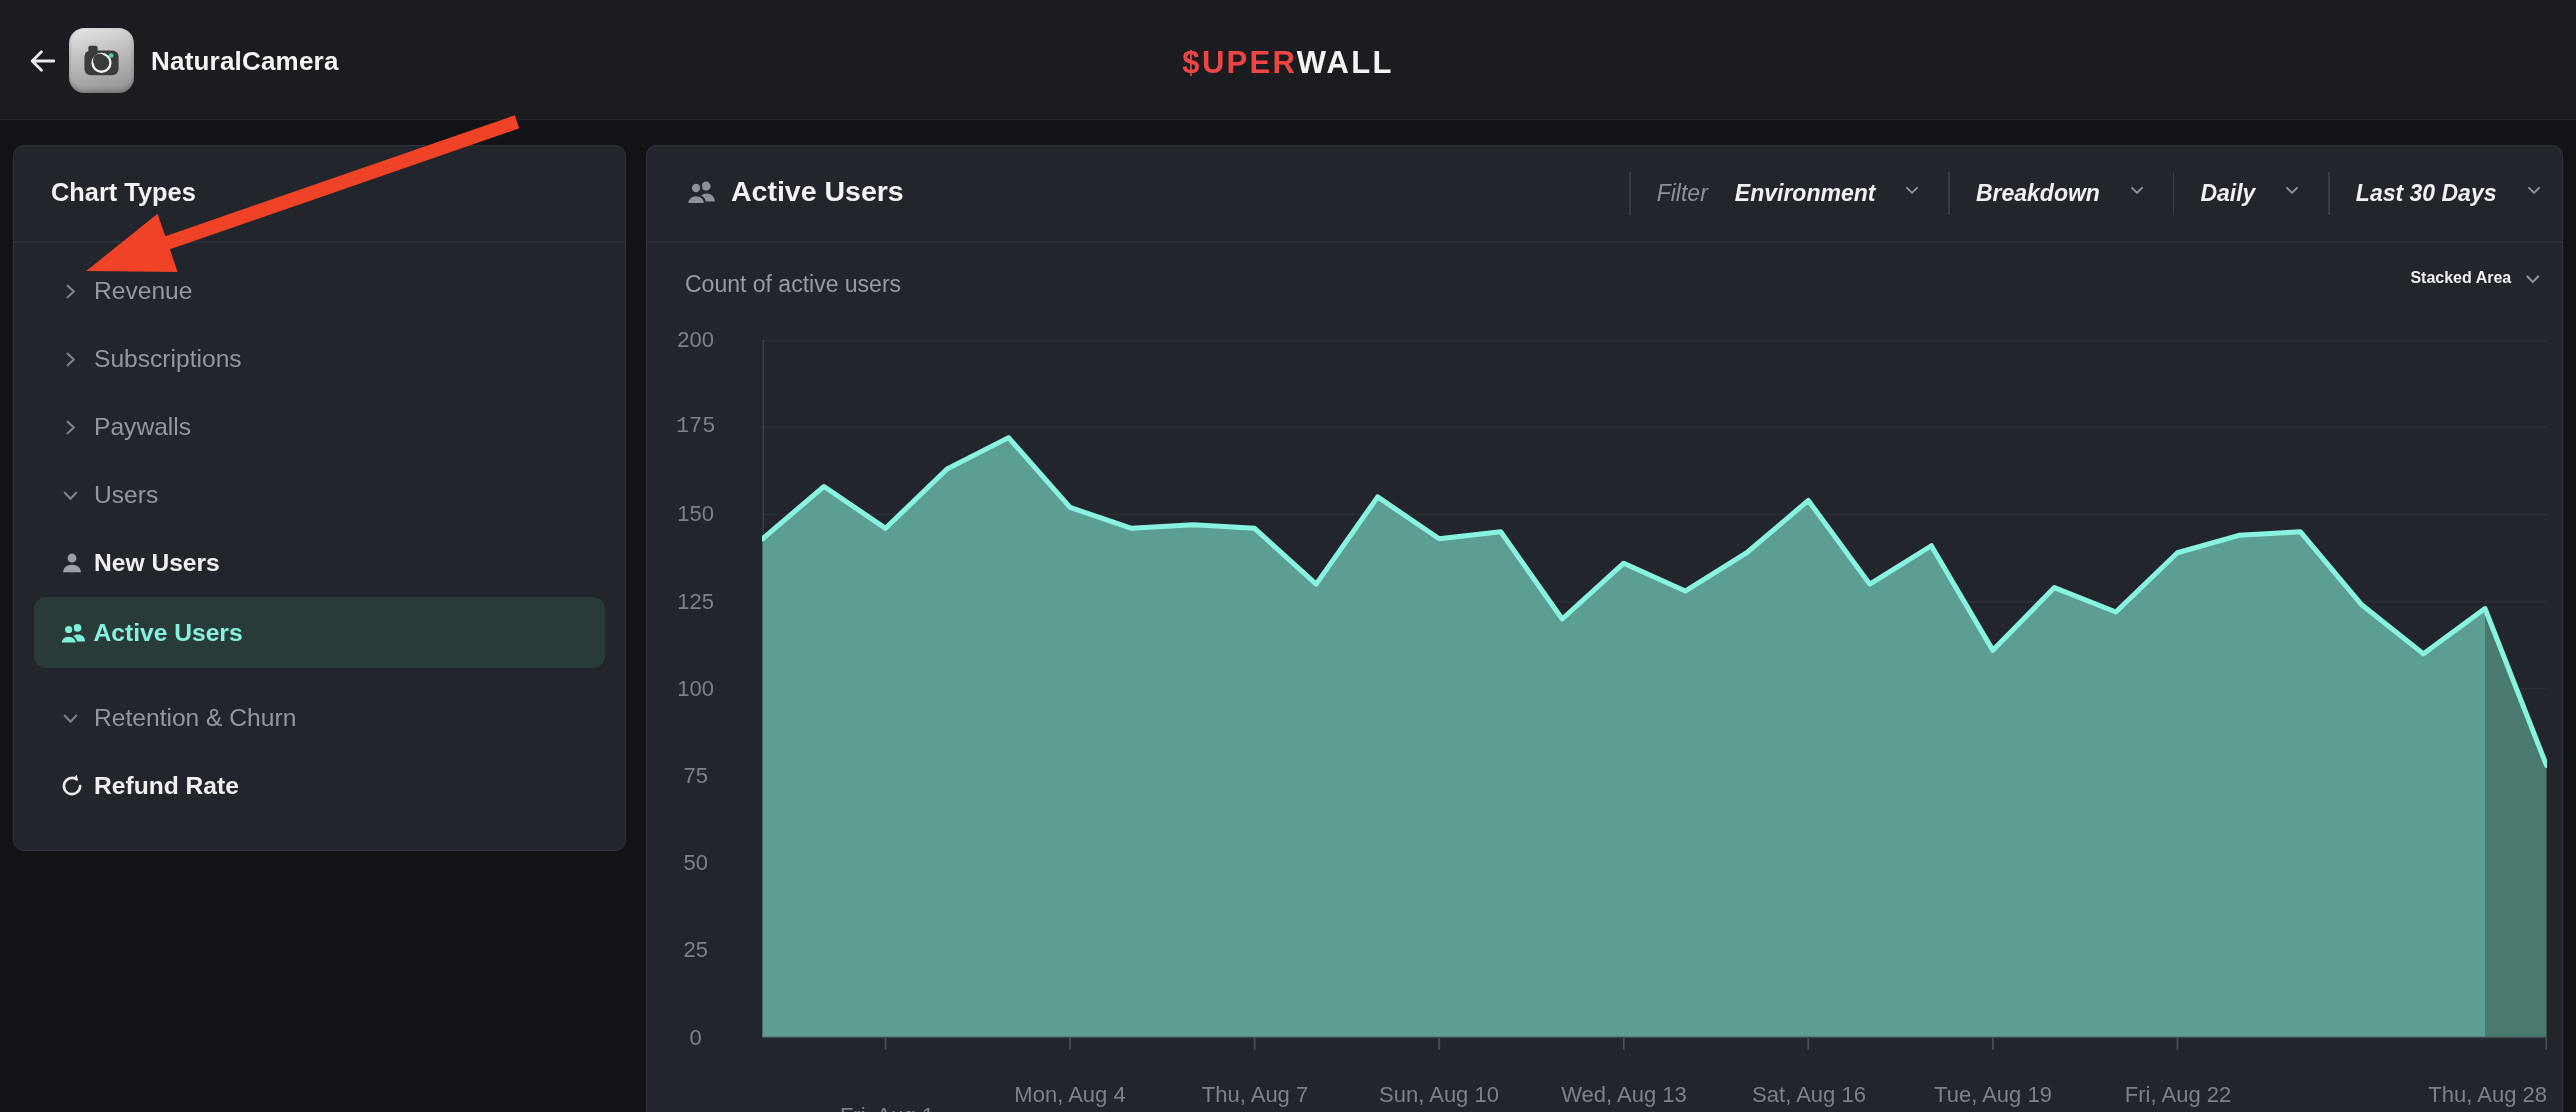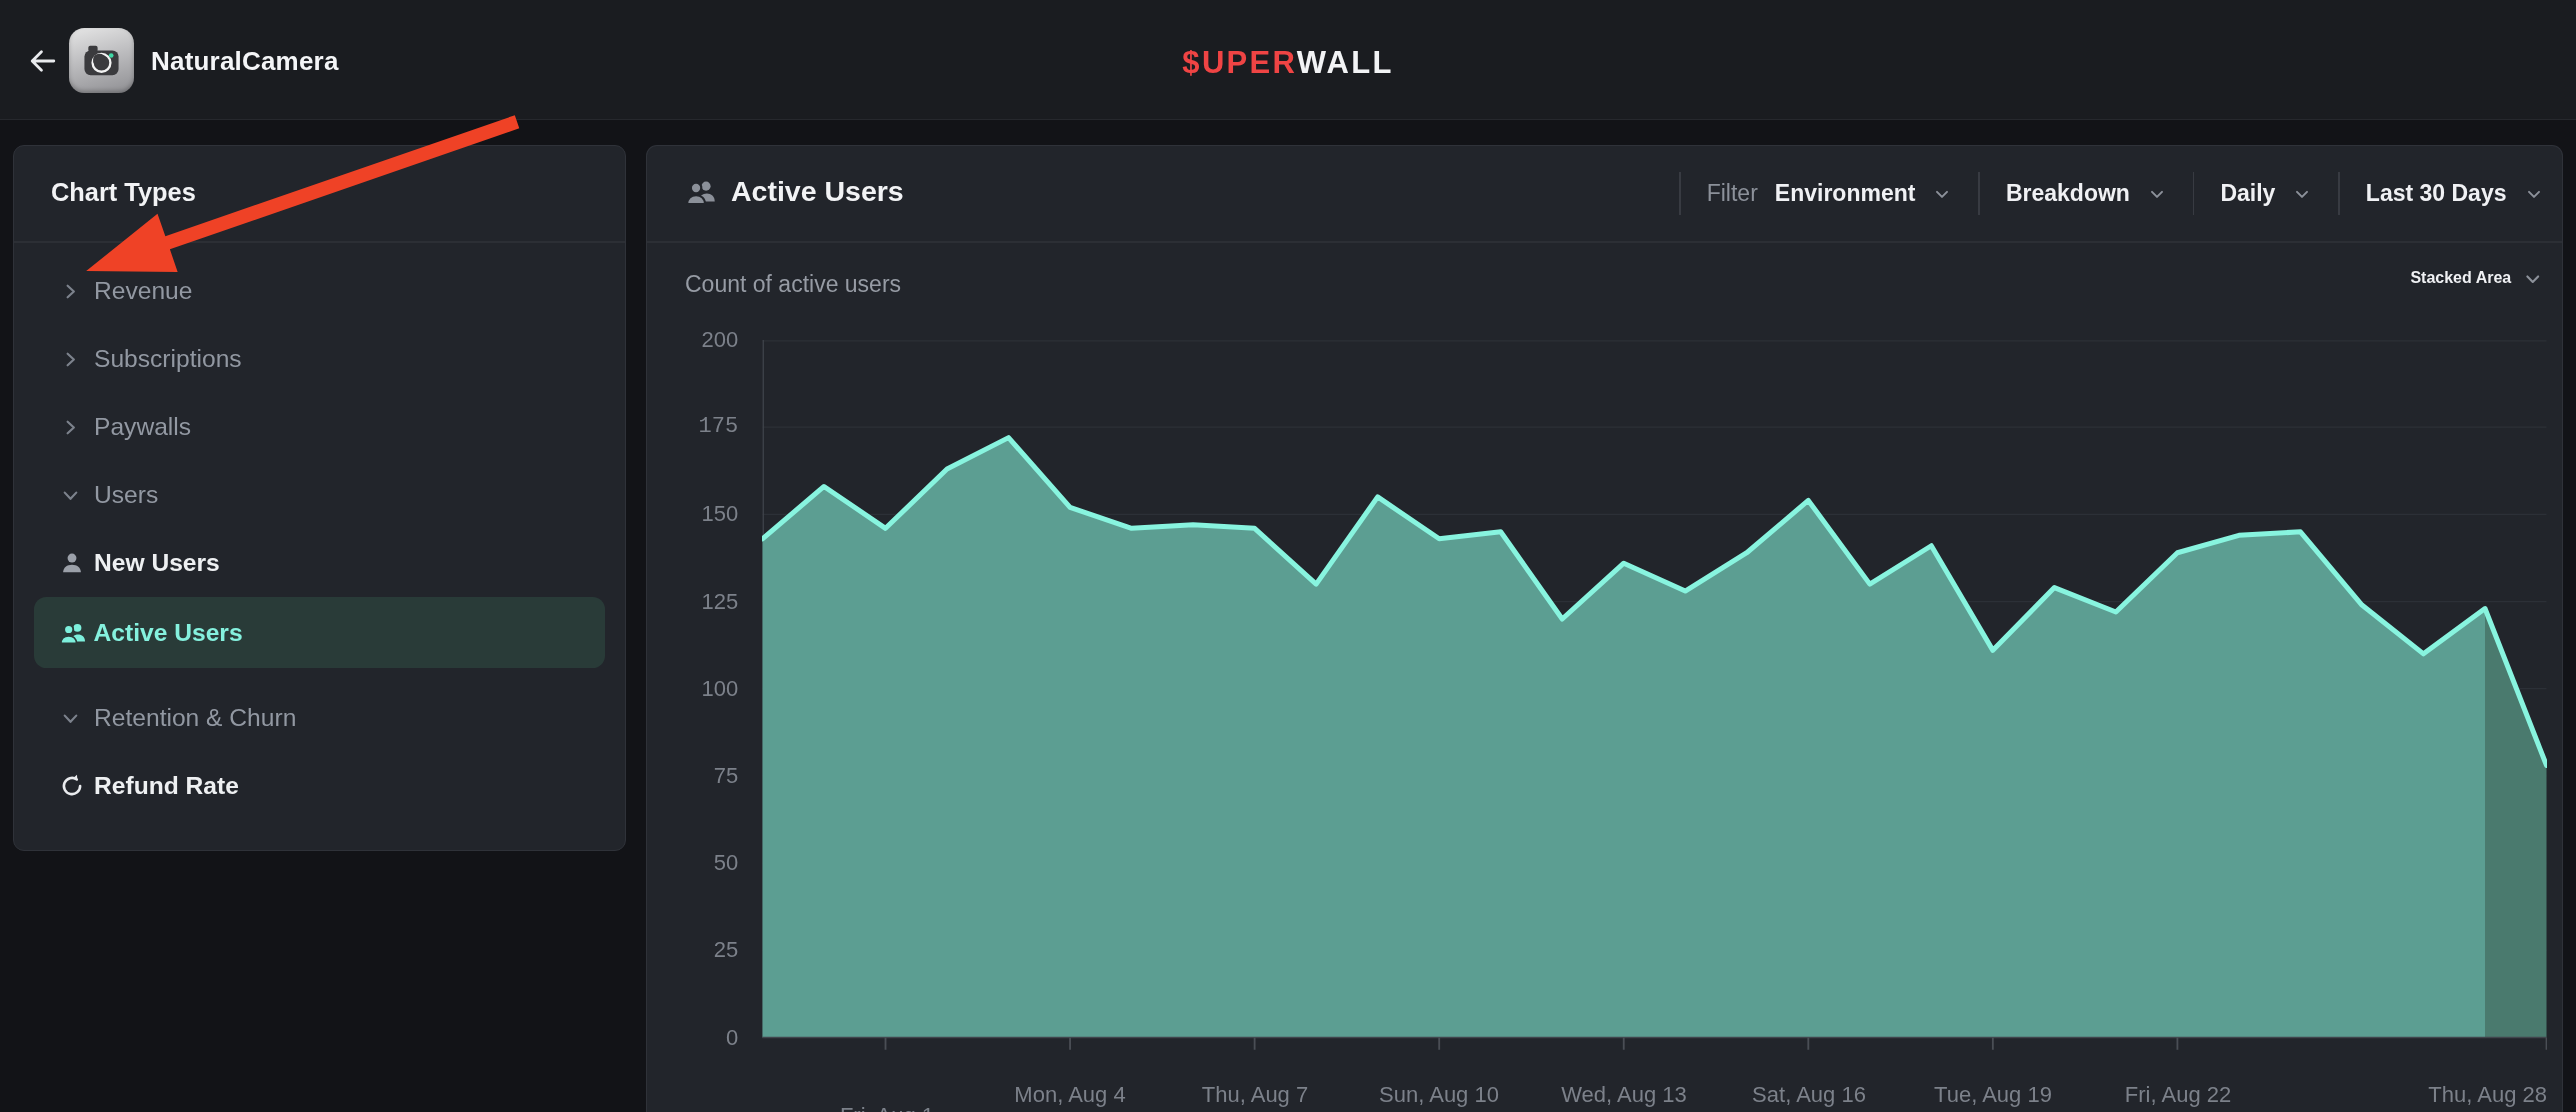--- a/index.html
+++ b/index.html
@@ -71,32 +71,32 @@
     position:absolute; left:38px; top:29px; display:flex; align-items:center; gap:14px;
   }
   .main-title .t { font-size:28.5px; font-weight:600; color:#f2f3f5; }
   .main-divider { position:absolute; left:0; top:95px; width:100%; height:1.5px; background:#2c2f35; }
 
   .filters {
     position:absolute; right:18.5px; top:0; height:95px;
     display:flex; align-items:center; gap:26px;
   }
   .filters .sep { width:1.5px; height:43px; background:#383b42; }
-  .filter-group { display:flex; align-items:center; gap:17px; cursor:pointer; }
+  .filter-group { display:flex; align-items:flex-start; gap:27px; cursor:pointer;font-style:italic; }
   .filter-label { font-size:23px; color:#8c919a; font-weight:400; }
   .filter-value { font-size:23px; color:#f0f1f4; font-weight:600; }
 
   .subrow { position:absolute; left:0; top:97px; width:100%; height:85px; }
   .sub-caption { position:absolute; left:38px; top:28px; font-size:23px; color:#969ba4; }
   .chart-type { position:absolute; right:18.5px; top:24.6px; display:flex; align-items:center; gap:10.8px; cursor:pointer; }
   .chart-type .v { font-size:16px; font-weight:600; color:#f0f1f4; }
 
   
   .ylabel {
-    position:absolute; width:85px; text-align:right;
+    position:absolute; width:85px; text-align:center;
     font-size:22px; color:#7c818a; line-height:26px;
   }
   .chart-svg { position:absolute; left:115px; top:194px; }
   .xlabel {
     position:absolute; top:936px; font-size:22px; color:#7c818a; white-space:nowrap;
     transform:translateX(-50%);
   }
   .xlabel.end { transform:translateX(-100%); }
 
   

